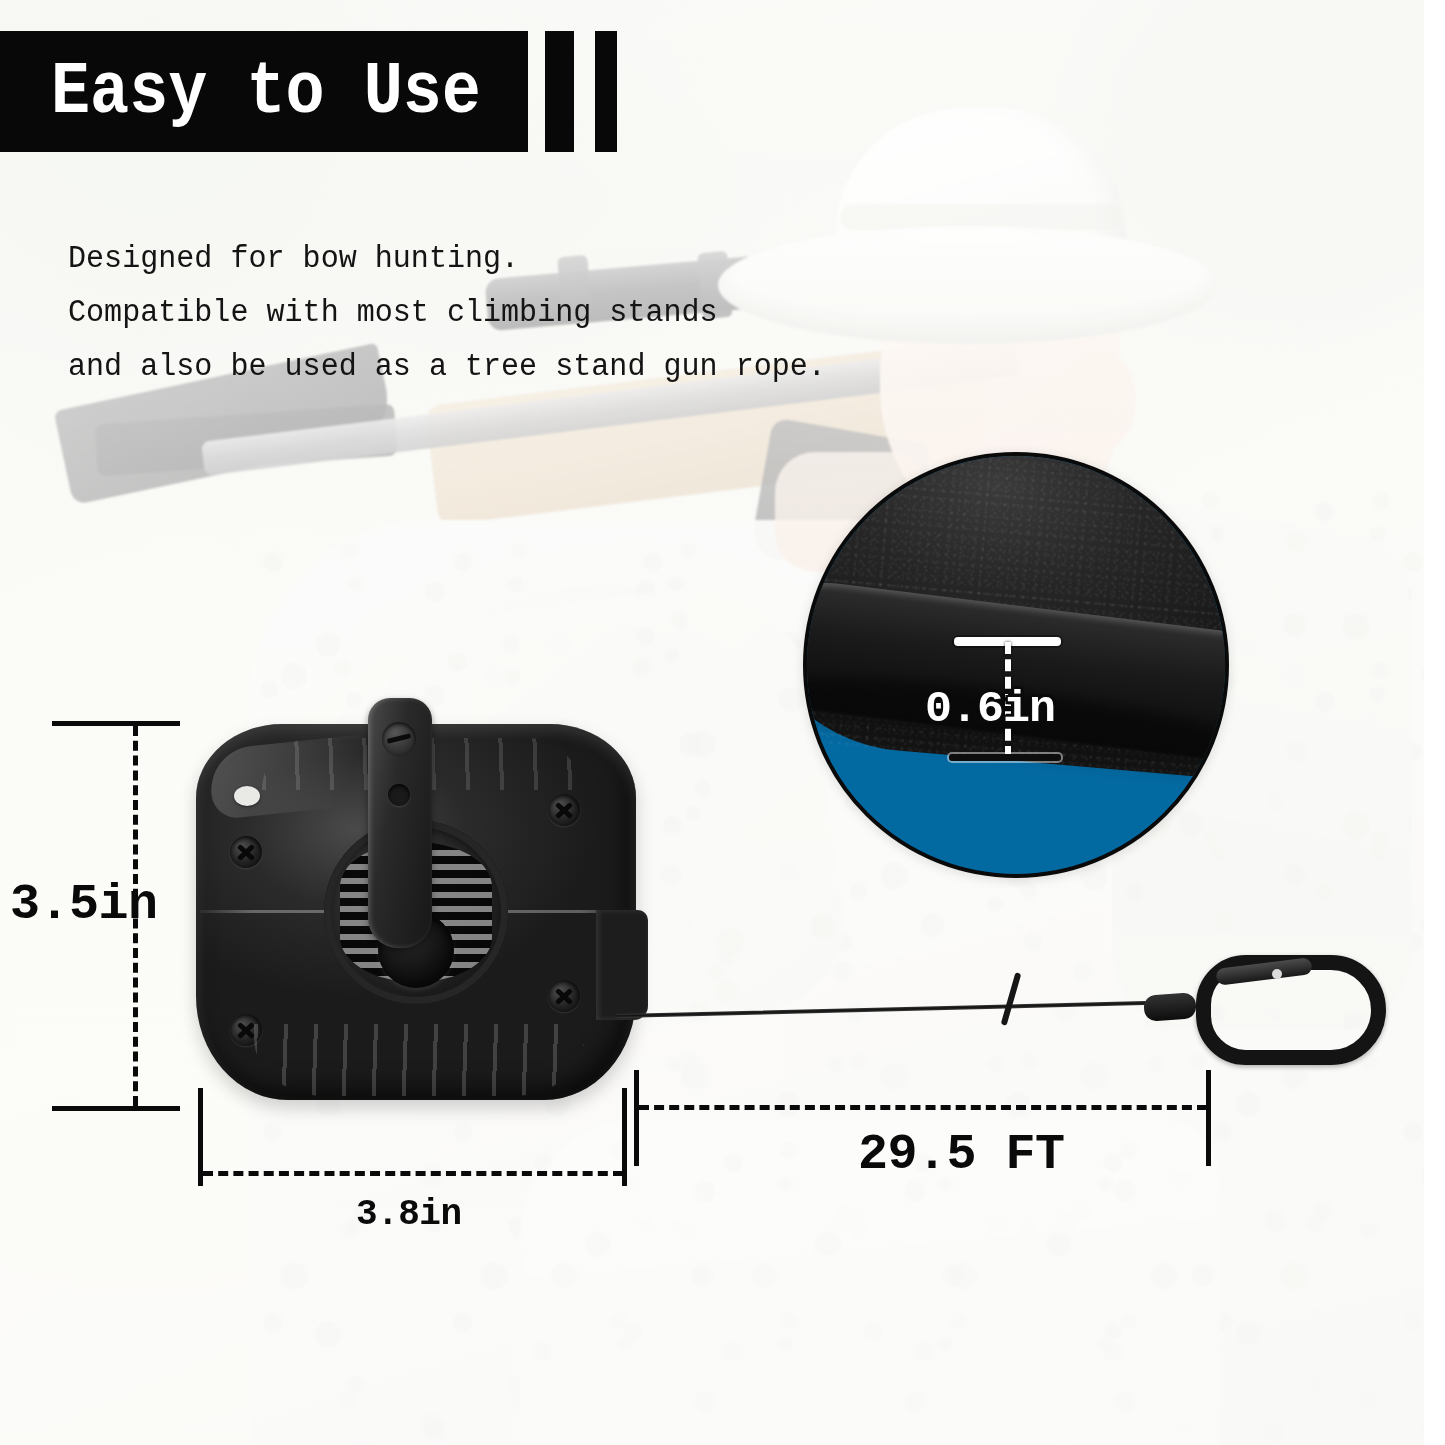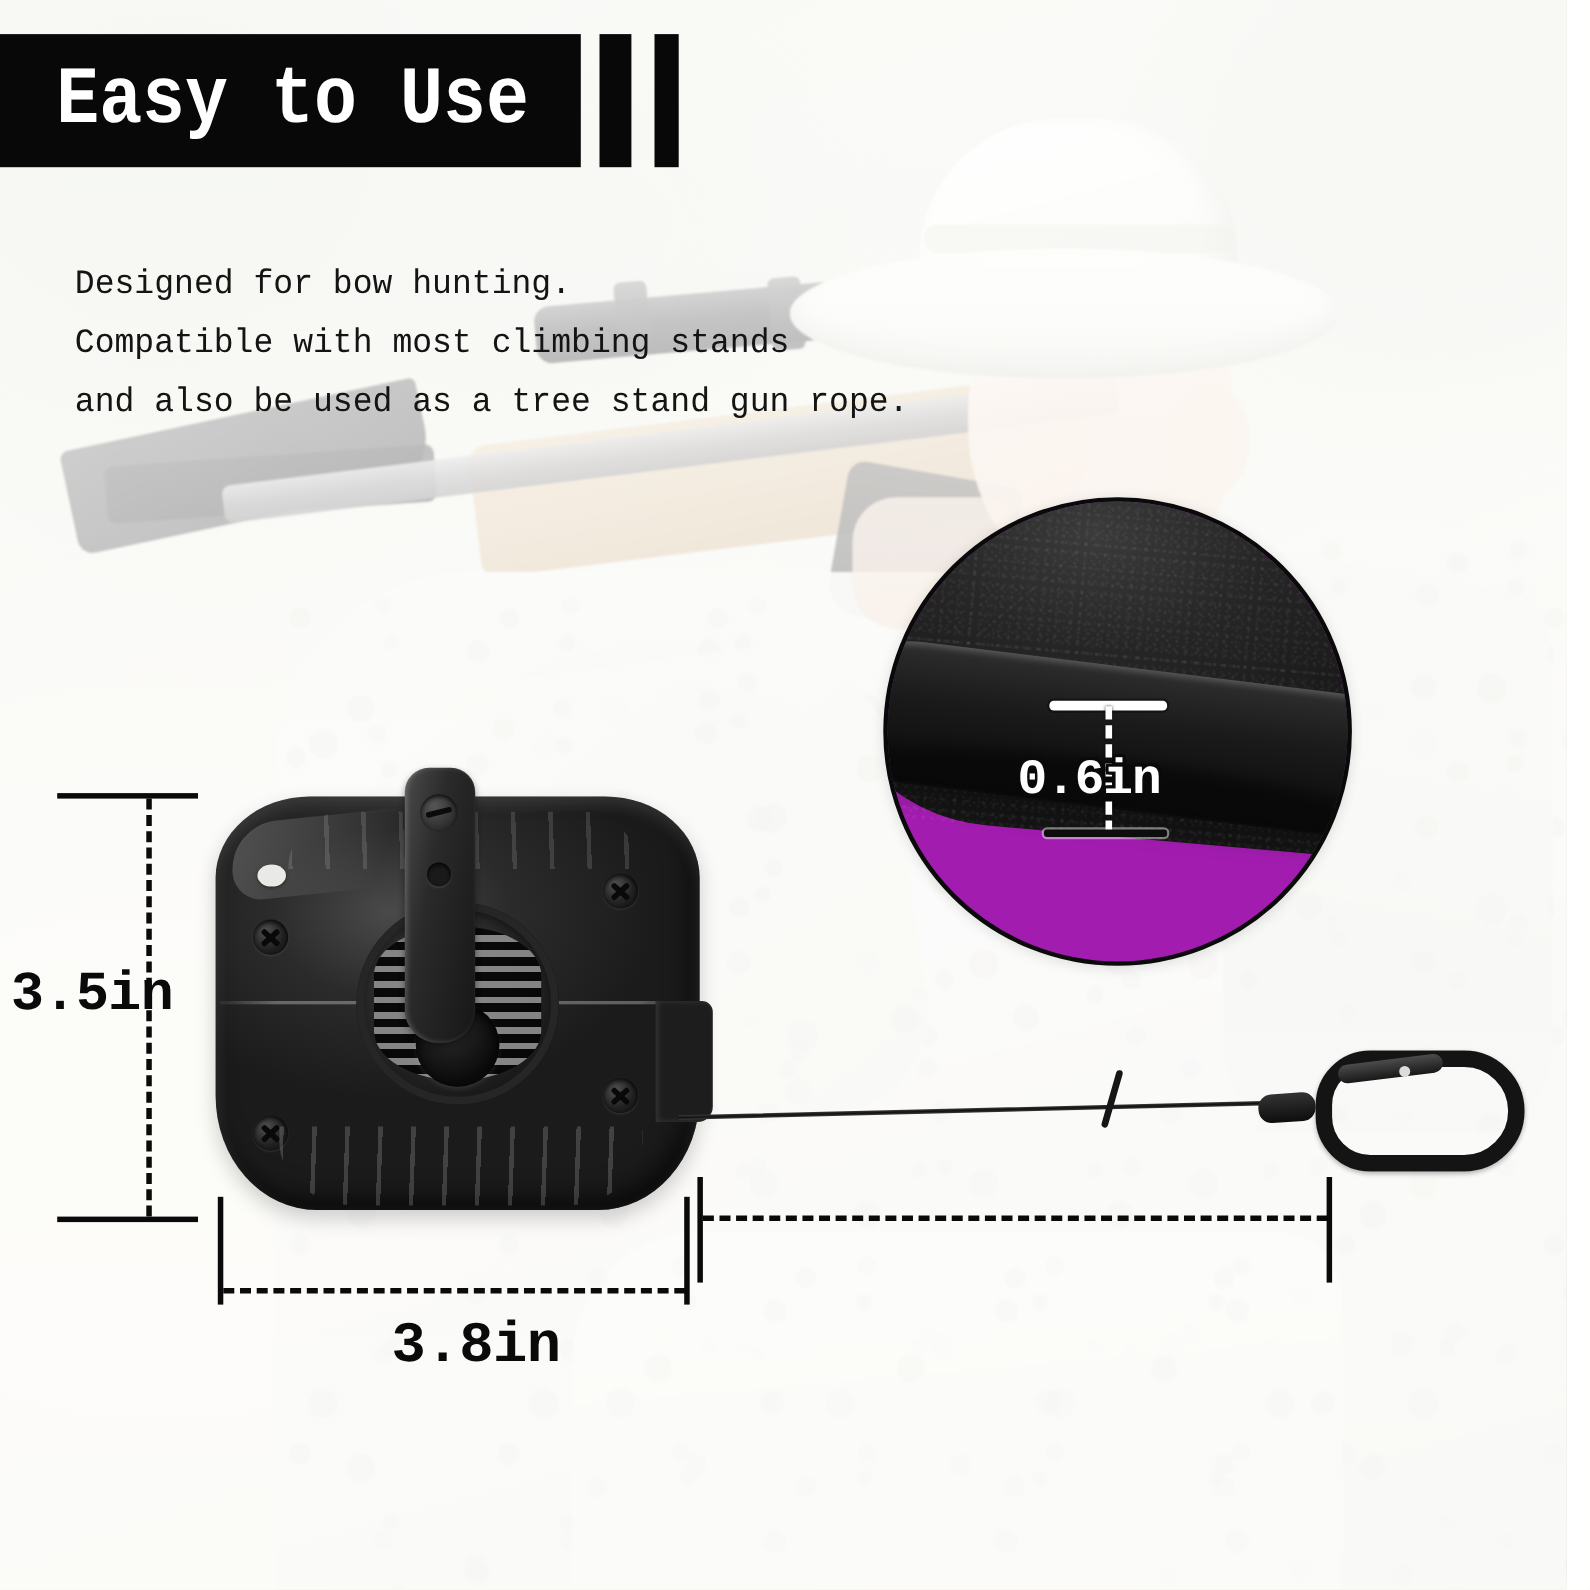--- a/index.html
+++ b/index.html
@@ -537,36 +537,36 @@
   
   .v35-top  { left: 52px;  top: 721px;  width: 128px; }
   .v35-bot  { left: 52px;  top: 1106px; width: 128px; }
   .v35-line { left: 133px; top: 726px;  height: 380px; }
   .lbl-35   { left: 10px;  top: 876px;  font-size: 50px; }
 
   
   .h38-l    { left: 198px; top: 1088px; height: 98px; }
   .h38-r    { left: 622px; top: 1088px; height: 98px; }
   .h38-line { left: 203px; top: 1171px; width: 420px; }
-  .lbl-38   { left: 356px; top: 1194px; font-size: 52px; }
+  .lbl-38   { left: 356px; top: 1194px; font-size: 36px; }
 
   
   .ft-l     { left: 634px; top: 1070px; height: 96px; }
   .ft-r     { left: 1206px;top: 1070px; height: 96px; }
   .ft-line  { left: 639px; top: 1105px; width: 568px; }
   .lbl-ft   { left: 858px; top: 1126px; font-size: 50px; }
 
   
   .zoom-circle {
     position: absolute;
     left: 803px; top: 452px;
     width: 418px; height: 418px;
     border-radius: 50%;
     border: 4px solid #0a0a0a;
-    background: #a21caf;
+    background: #0369a1;
     overflow: hidden;
     box-shadow: 0 2px 12px rgba(0,0,0,.12);
   }
   .zc-part {
     position: absolute;
     left: -52px; top: -96px;
     width: 520px; height: 400px;
     background:
       radial-gradient(ellipse 70% 60% at 45% 32%, #3b3b3b 0%, #262626 42%, #141414 100%);
     border-radius: 150px 30px 30px 160px / 130px 30px 30px 150px;
@@ -747,20 +747,21 @@
   <div class="dim-label lbl-35">3.5in</div>
 
   <div class="dim-cap-v h38-l"></div>
   <div class="dim-cap-v h38-r"></div>
   <div class="dim-dash-h h38-line"></div>
   <div class="dim-label lbl-38">3.8in</div>
 
   <div class="dim-cap-v ft-l"></div>
   <div class="dim-cap-v ft-r"></div>
   <div class="dim-dash-h ft-line"></div>
+  <div class="dim-label lbl-ft">29.5 FT</div>
 
   <div class="zoom-circle">
     <div class="zc-part">
       <div class="zc-grain"></div>
     </div>
     <div class="zc-edge"></div>
     <div class="zc-shadow"></div>
 
     <div class="zc-cap-top"></div>
     <div class="zc-dash"></div>

